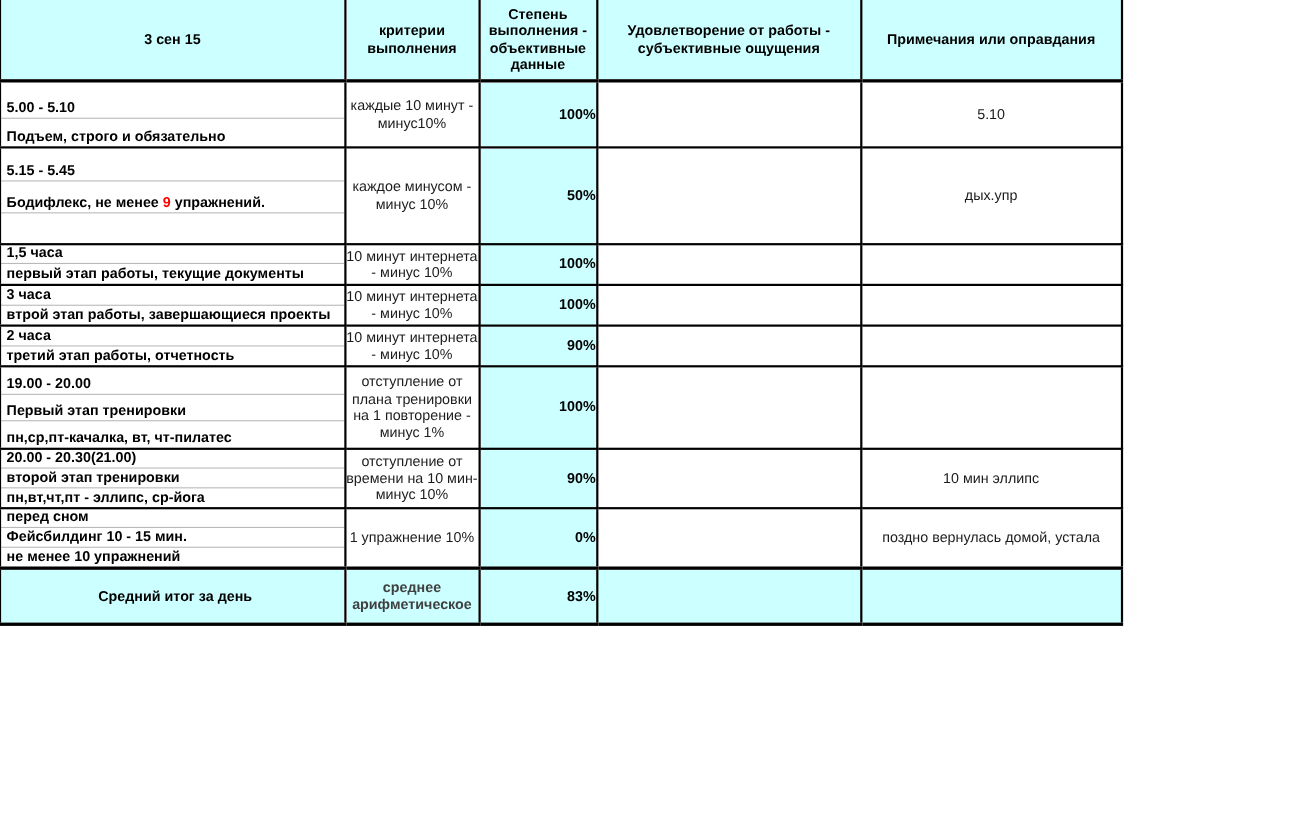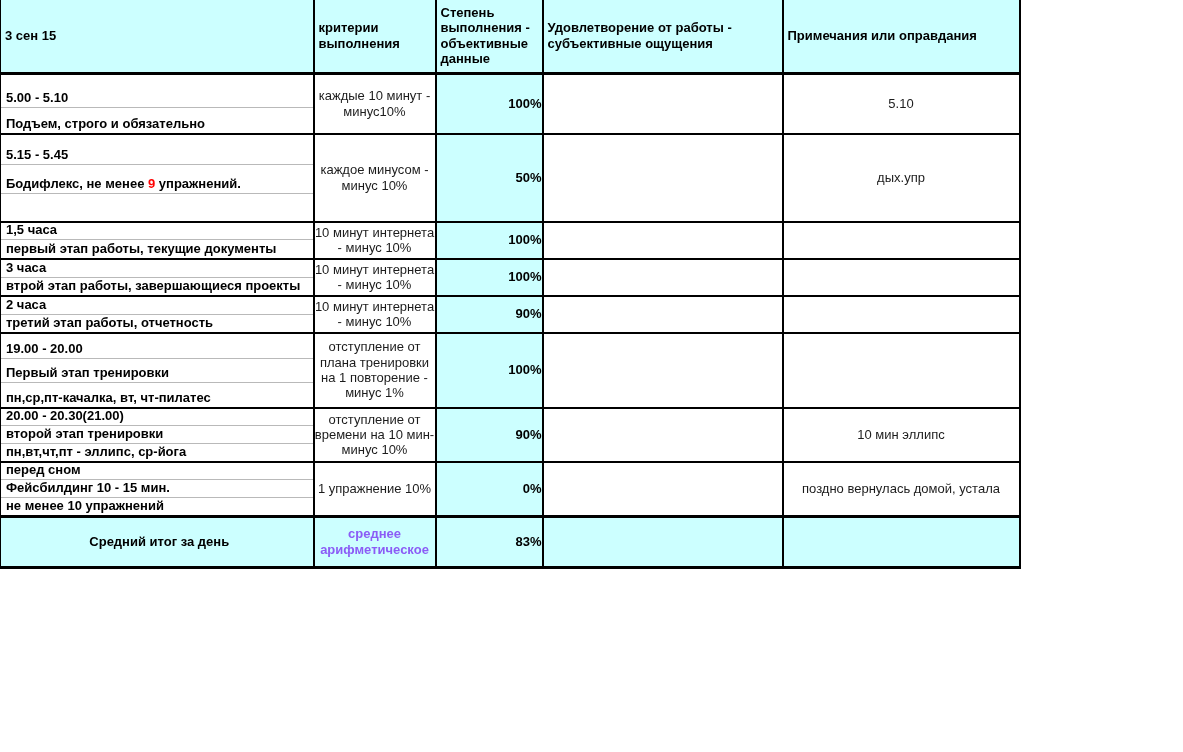--- a/index.html
+++ b/index.html
@@ -23,20 +23,21 @@
     overflow: hidden;
     font-size: 13px;
     line-height: 1.18;
   }
   table.sheet td:first-child { border-left: 1px solid #000000; }
   tr.hdr td {
     border-top: none;
     border-bottom: 3px solid #000000;
     background: #CCFFFF;
     font-weight: bold;
+    text-align: center;
     padding: 2px 4px;
   }
   td.activity { padding: 0; vertical-align: top; }
   .sub {
     box-sizing: border-box;
     display: flex;
     align-items: flex-end;
     padding: 0 4px 1px 5px;
     border-bottom: 1px solid #B9B9B9;
     font-weight: bold;
@@ -47,21 +48,21 @@
   td.deg  { text-align: right; font-weight: bold; background: #CCFFFF; }
   td.sat  { background: #ffffff; }
   td.note { text-align: center; padding: 1px 4px; color: #1c1c1c; }
   tr.sum td {
     border-top: 3px solid #000000;
     border-bottom: 3px solid #000000;
     background: #CCFFFF;
     font-weight: bold;
   }
   tr.sum td.label { text-align: center; padding-left: 5px; }
-  tr.sum td.crit  { font-weight: bold; color: #8b5cf6; }
+  tr.sum td.crit  { font-weight: bold; color: #404040; }
   .red { color: #FF0000; }
 </style>
 </head>
 <body>
 
 <table class="sheet">
   <colgroup>
     <col style="width:313px">
       <col style="width:122px">
       <col style="width:107px">

